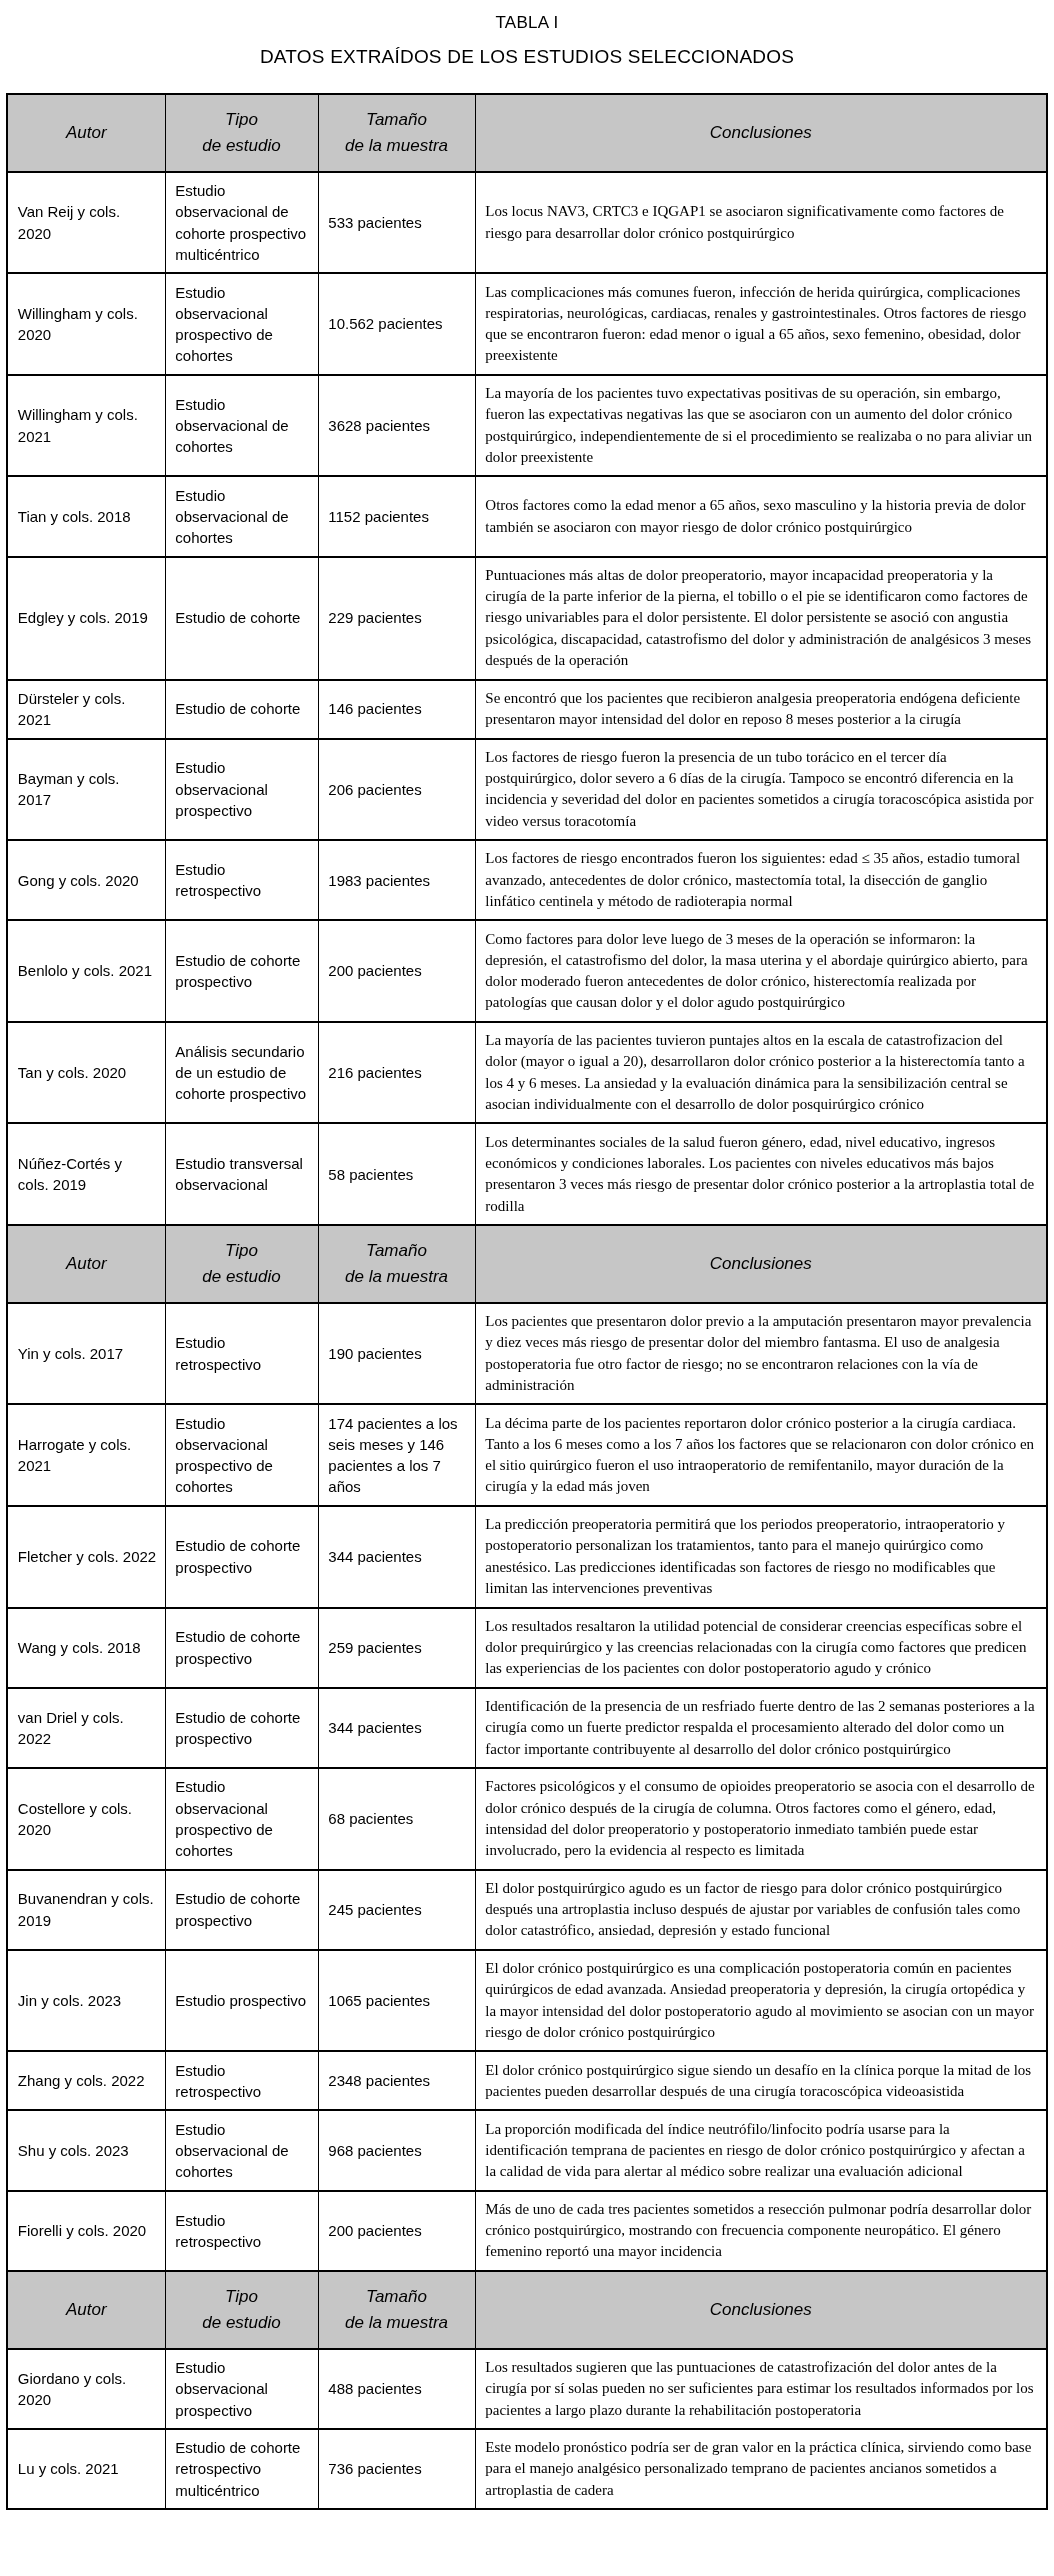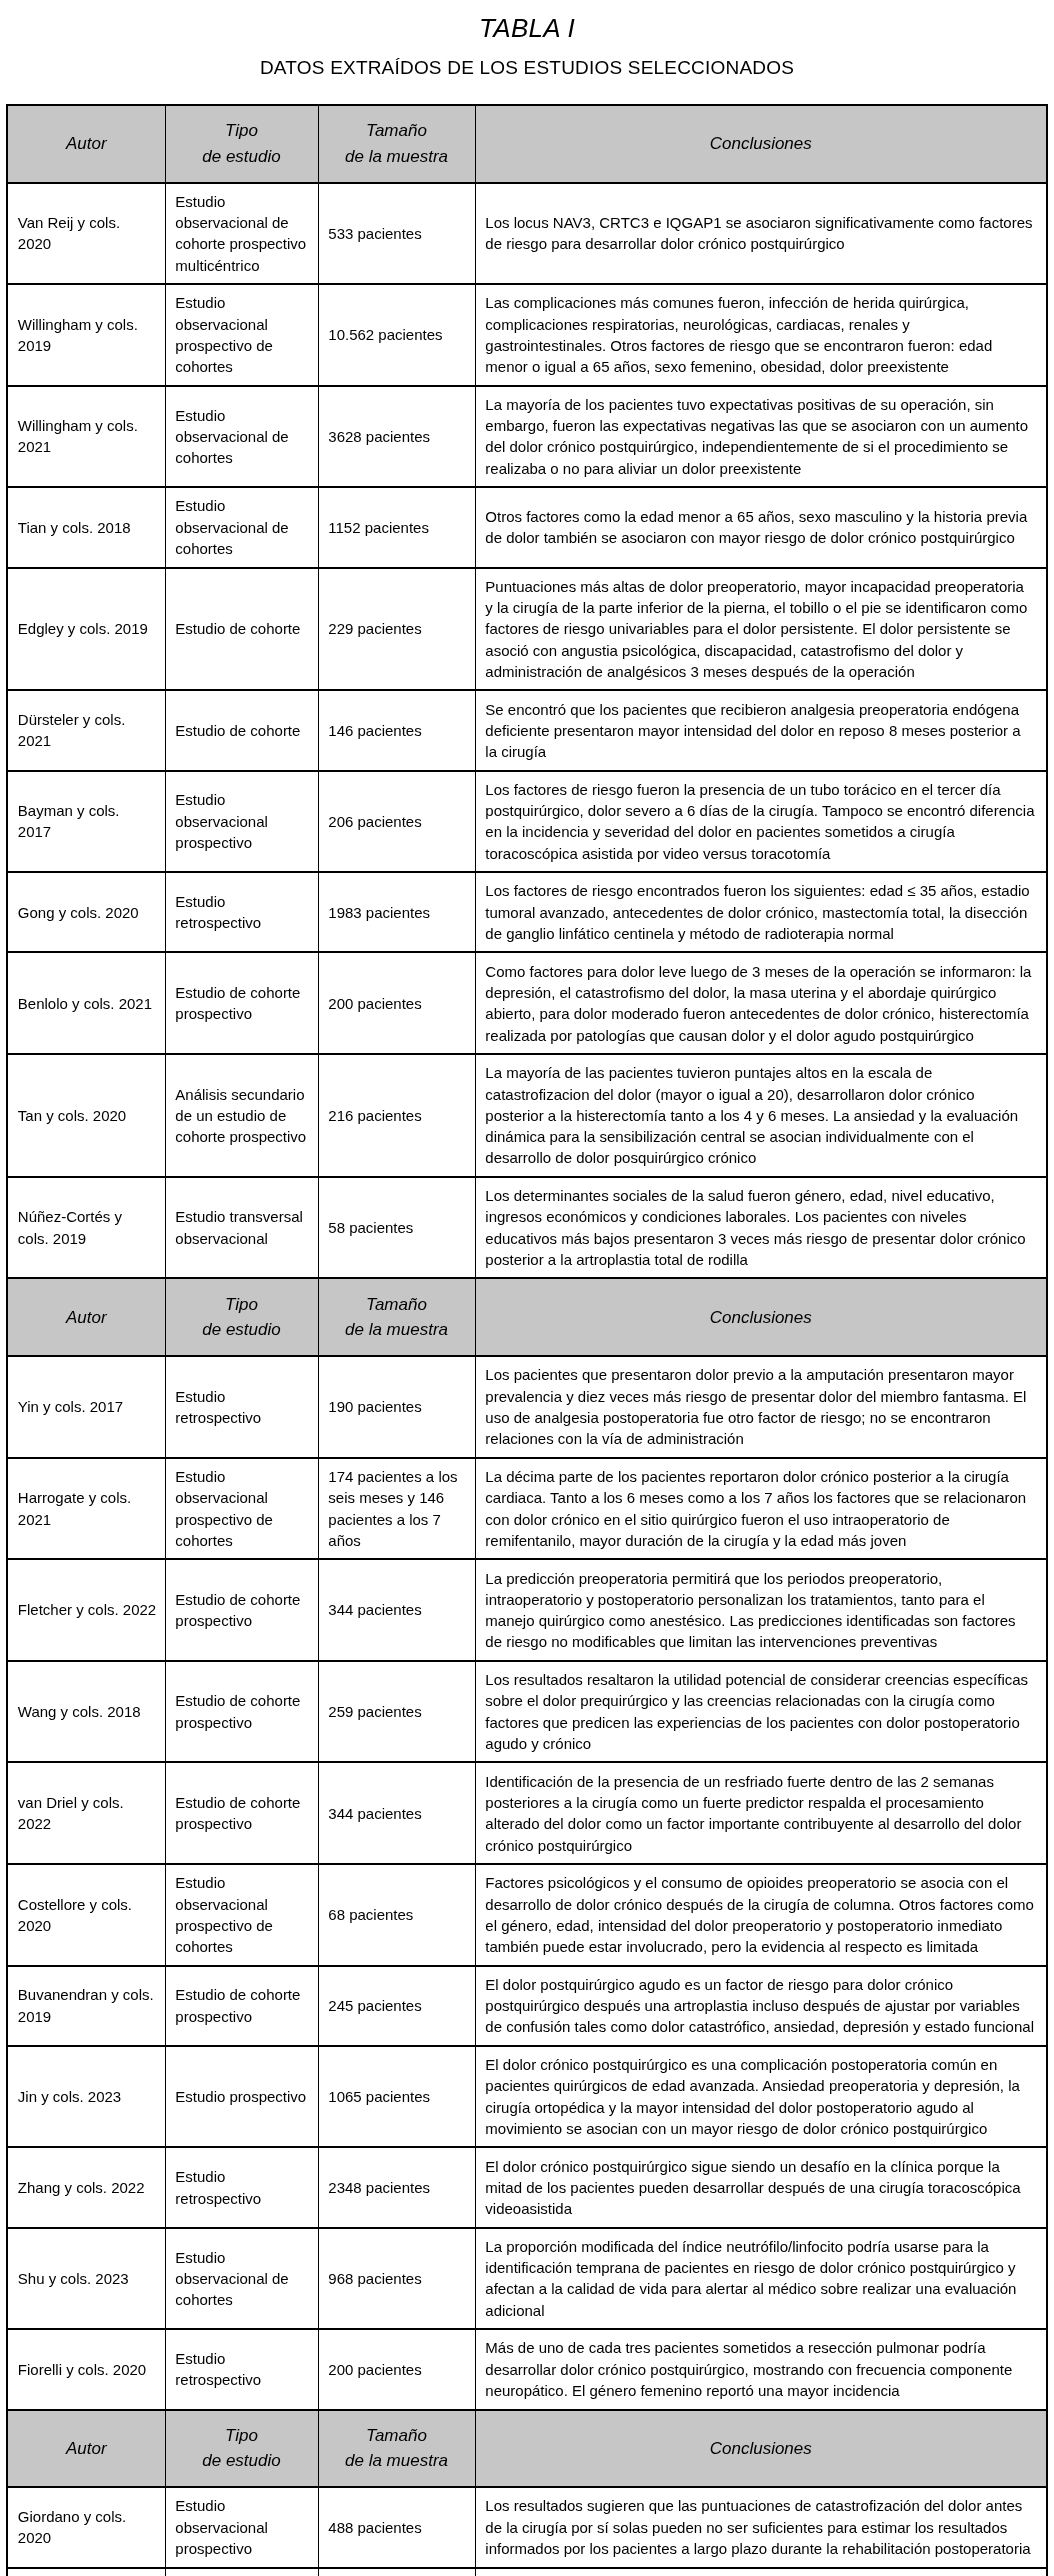--- a/index.html
+++ b/index.html
@@ -14,24 +14,23 @@
   }
   .page {
     width: 1054px;
     box-sizing: border-box;
   }
   .titles {
     text-align: center;
     padding-top: 13.4px;
   }
   .table-title {
-    font-size: 26px;
+    font-size: 17px;
     letter-spacing: 0.3px;
     line-height: 1.2;
-    font-style: italic;
   }
   .table-subtitle {
     font-size: 19px;
     margin-top: 12.4px;
     letter-spacing: 0.2px;
     line-height: 1.2;
   }
   table.studies {
     border-collapse: collapse;
     table-layout: fixed;
@@ -62,21 +61,21 @@
     padding: 12.4px 5.2px;
     vertical-align: middle;
   }
   td {
     font-size: 15px;
     line-height: 1.42;
     padding: 7.2px 8.2px 7.2px 9.8px;
     vertical-align: middle;
     text-align: left;
   }
-  td.cell-conclusions { padding-right: 11.3px; }
+  td.cell-conclusions { padding-right: 11.3px; font-family: Liberation Serif, serif; }
   .hline { display: block; }
   .hline:empty { display: none; }
 </style>
 </head>
 <body>
 
 <div class="page">
 
   <div class="titles">
     <div class="table-title">TABLA I</div>
@@ -109,21 +108,21 @@
 
     </th>
   </tr>
 <tr>
           <td class="cell-author">Van Reij y cols. 2020</td>
           <td class="cell-study-type">Estudio observacional de cohorte prospectivo multicéntrico</td>
           <td class="cell-sample-size">533 pacientes</td>
           <td class="cell-conclusions">Los locus NAV3, CRTC3 e IQGAP1 se asociaron significativamente como factores de riesgo para desarrollar dolor crónico postquirúrgico</td>
         </tr>
         <tr>
-          <td class="cell-author">Willingham y cols. 2019</td>
+          <td class="cell-author">Willingham y cols. 2020</td>
           <td class="cell-study-type">Estudio observacional prospectivo de cohortes</td>
           <td class="cell-sample-size">10.562 pacientes</td>
           <td class="cell-conclusions">Las complicaciones más comunes fueron, infección de herida quirúrgica, complicaciones respiratorias, neurológicas, cardiacas, renales y gastrointestinales. Otros factores de riesgo que se encontraron fueron: edad menor o igual a 65 años, sexo femenino, obesidad, dolor preexistente</td>
         </tr>
         <tr>
           <td class="cell-author">Willingham y cols. 2021</td>
           <td class="cell-study-type">Estudio observacional de cohortes</td>
           <td class="cell-sample-size">3628 pacientes</td>
           <td class="cell-conclusions">La mayoría de los pacientes tuvo expectativas positivas de su operación, sin embargo, fueron las expectativas negativas las que se asociaron con un aumento del dolor crónico postquirúrgico, independientemente de si el procedimiento se realizaba o no para aliviar un dolor preexistente</td>
         </tr>

